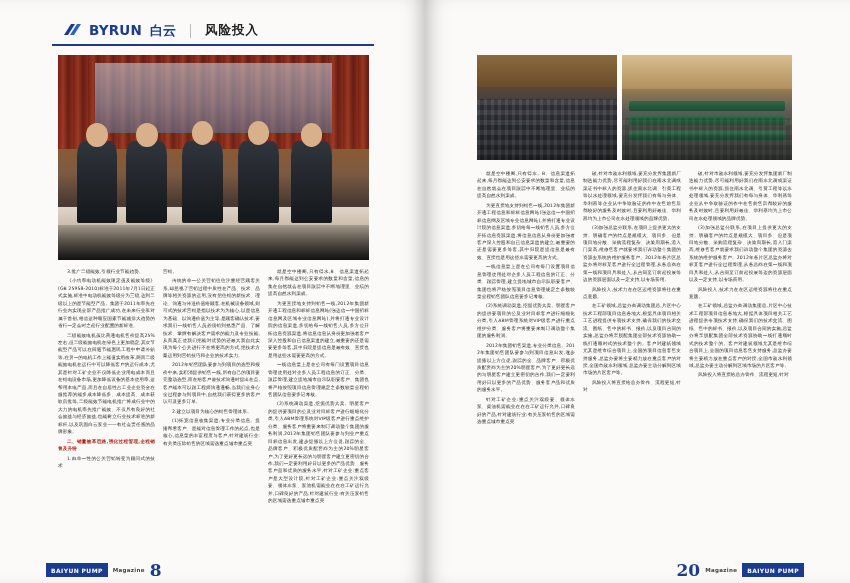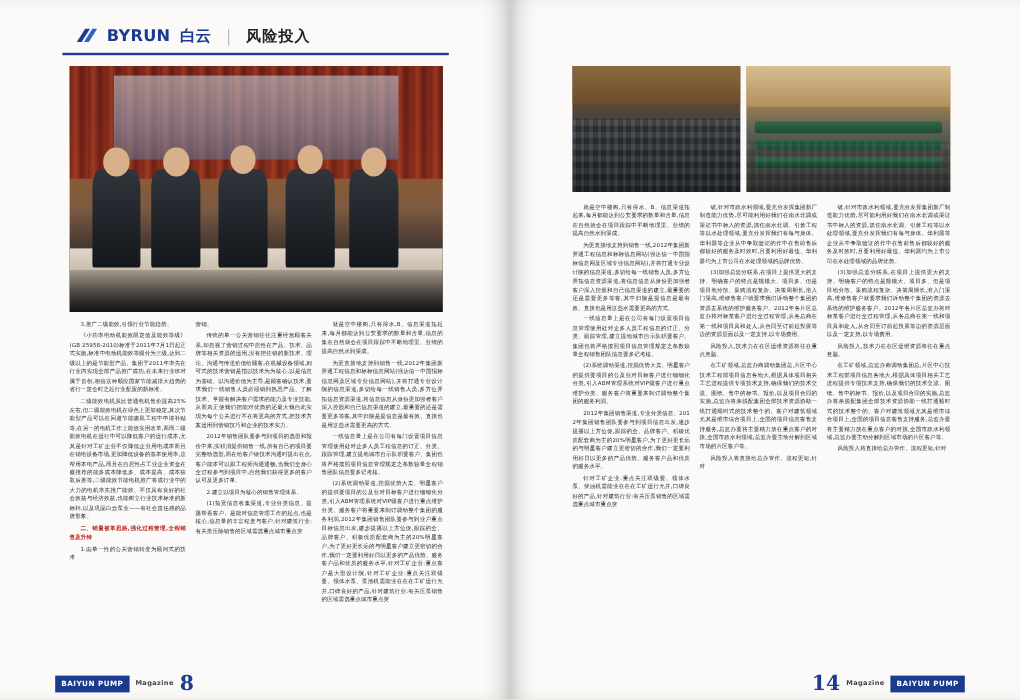--- a/index.html
+++ b/index.html
@@ -287,19 +287,19 @@
   <div class="footer left">
     <div class="foot-group">
       <span class="fbar">BAIYUN PUMP</span>
       <span class="magword">Magazine</span>
       <span class="pagenum">8</span>
     </div>
   </div>
 
   <div class="footer right">
     <div class="foot-group">
-      <span class="pagenum">14</span>
+      <span class="pagenum">20</span>
       <span class="magword">Magazine</span>
       <span class="fbar">BAIYUN PUMP</span>
     </div>
   </div>
 
 </div>
 
 </body></html>

